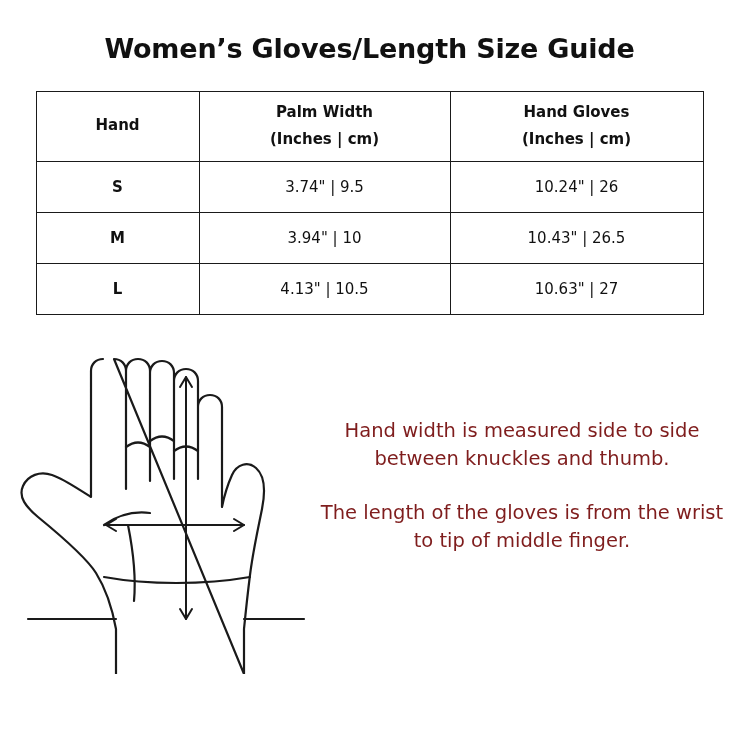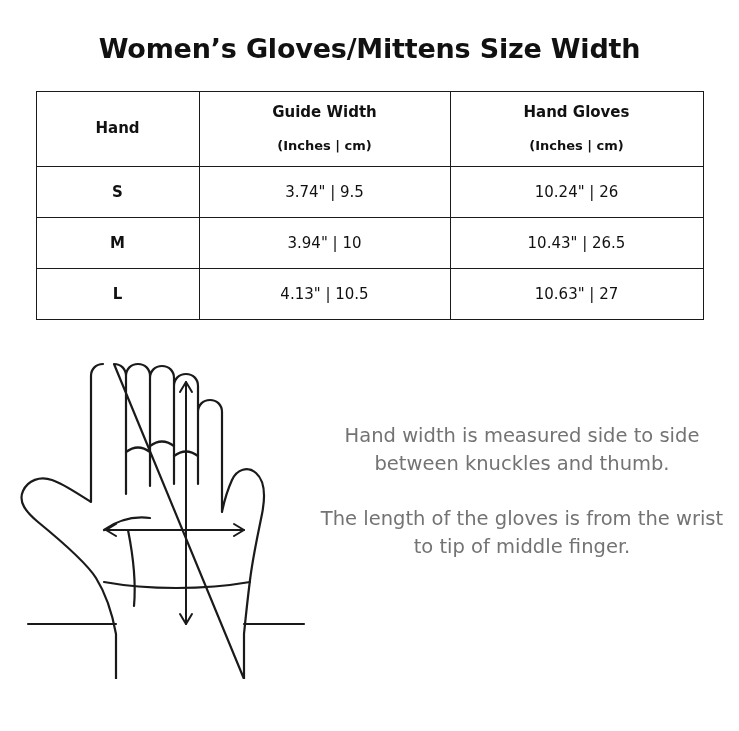--- a/index.html
+++ b/index.html
@@ -43,23 +43,23 @@
     font-size: 15px;
     color: #111;
   }
   table.size-table th {
     padding: 11px 4px 12px 4px;
     font-weight: bold;
     line-height: 1.25;
   }
   table.size-table th .sub {
     display: block;
-    font-size: 13px;
-    font-weight: bold;
-    margin-top: 16px;
+    font-size: 15px;
+    font-weight: bold;
+    margin-top: 8px;
   }
   table.size-table td {
     padding: 16px 4px 16px 4px;
     font-weight: normal;
   }
   table.size-table td.size-cell {
     font-weight: bold;
     font-size: 15px;
   }
   col.c-size { width: 163px; }
@@ -79,49 +79,49 @@
     height: 345px;
   }
   .notes {
     position: absolute;
     left: 320px;
     top: 96px;
     width: 404px;
     text-align: center;
     font-size: 19.5px;
     line-height: 1.45;
-    color: #737373;
+    color: #7f1d1d;
   }
   .notes p {
     margin: 0 0 26px 0;
   }
   .notes p:last-child {
     margin-bottom: 12px;
   }
 </style>
 </head>
 <body>
 
 <div class="page">
 
-  <h1 class="title">Women’s Gloves/Mittens Size Width</h1>
+  <h1 class="title">Women’s Gloves/Length Size Guide</h1>
 
   <table class="size-table">
     <colgroup>
       <col class="c-size">
       <col class="c-palm">
       <col class="c-hand">
     </colgroup>
     <thead>
       <tr>
         <th>
           <span>Hand</span>
         </th>
         <th>
-          <span>Guide Width</span>
+          <span>Palm Width</span>
           <span class="sub">(Inches | cm)</span>
         </th>
         <th>
           <span>Hand Gloves</span>
           <span class="sub">(Inches | cm)</span>
         </th>
       </tr>
     </thead>
     <tbody>
       <tr>

